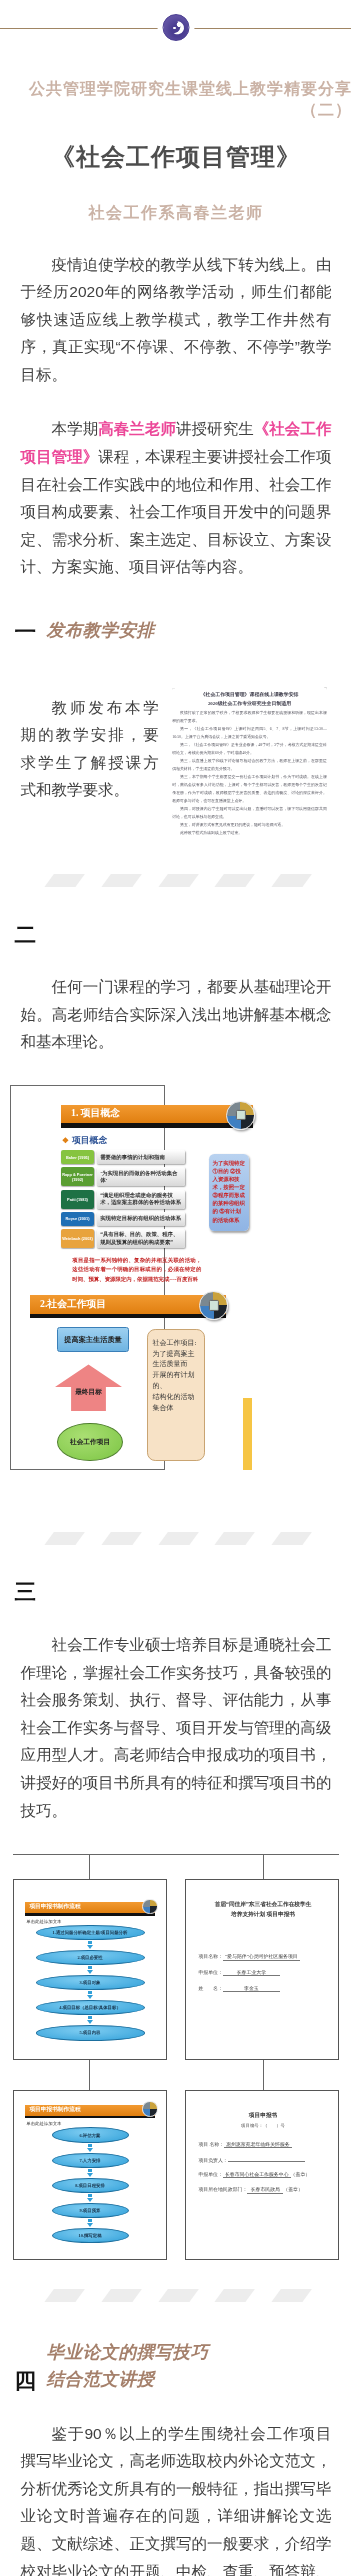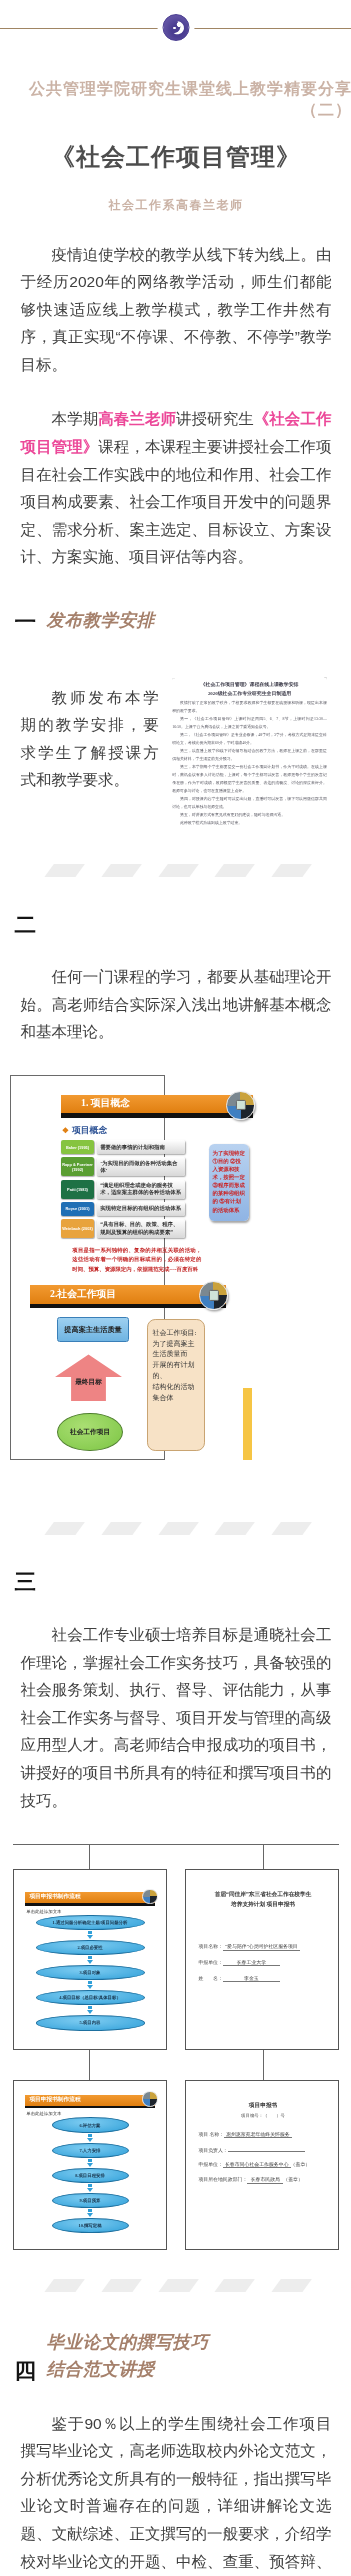--- a/index.html
+++ b/index.html
@@ -20,21 +20,21 @@
                radial-gradient(circle at 44% 52%, #ffffff 0 1px, transparent 1.5px),
                radial-gradient(circle at 58% 62%, #4a3d91 0 30%, #5d4fa0 60%, #6f61ae 100%);
     position:relative; overflow:hidden; }
   .logo::before { content:""; position:absolute; left:4.1px; top:5.2px; width:13.4px; height:13.4px;
     border-radius:50%; background:transparent; box-shadow:3.1px 2.1px 0 0 #ffffff; transform:rotate(-15deg); }
 
   .subtitle { margin-top:20.6px; text-align:right; font-size:16px; letter-spacing:1px;
     color:#cbb3a6; font-weight:700; }
   .main-title { margin-top:13.4px; text-align:center; font-size:24px; line-height:1.9;
     color:#4d4d4d; font-weight:900; letter-spacing:1px; }
-  .author { margin-top:17px; text-align:center; font-size:12px; color:#cbb3a6;
+  .author { margin-top:23px; text-align:center; font-size:16px; color:#cbb3a6;
     font-weight:700; letter-spacing:1.5px; }
 
   
   .para { margin:27px 20.6px 0 20.6px; font-size:15.5px; line-height:1.78; text-align:justify;
     text-indent:2em; color:#3f3f3f; }
   .para b { font-weight:900; color:#ec4899; }
 
   
   .sec { display:flex; align-items:flex-end; margin:36px 0 0 14.4px; }
   .sec-num { font-size:21.6px; font-weight:900; color:#141414; width:32px; line-height:1.05;
@@ -55,21 +55,21 @@
   .docpage .dtitle { text-align:center; font-size:4.9px; font-weight:700; color:#3c3b49; line-height:1.8; }
   .docpage .dp { font-size:3.9px; line-height:2.05; text-indent:2em; text-align:justify; color:#55545e; }
   .doc-corner { color:#bbb; font-size:5.2px; display:flex; justify-content:space-between; }
 
   
   .collage { position:relative; margin-top:29px; height:418px; }
   .collage-frame { position:absolute; left:10.3px; top:0; width:155px; height:385px;
     border:0.5px solid #6a6a6a; }
   .slide1 { position:absolute; left:61px; top:19.6px; width:192px; }
   .slide-head { position:relative; height:18.5px; background:linear-gradient(#f29a31,#e07f10);
-    display:flex; align-items:center; padding-left:20px; }
+    display:flex; align-items:center; padding-left:10px; }
   .slide-head-txt { font-size:9.8px; color:#fff; font-weight:900; font-family:"Liberation Serif",serif; }
   .slide-black { height:4.6px; background:#111; }
   .pie-icon { position:absolute; right:-2.1px; top:-4.1px; width:29px; height:29px; border-radius:50%;
     background:conic-gradient(#caa23c 0 90deg,#1d242c 90deg 180deg,#3f7fc1 180deg 270deg,#7b8890 270deg 360deg);
     border:1.5px solid #e9e9e9; box-shadow:1px 1.5px 2.1px rgba(0,0,0,.35); z-index:3; }
   .pie-icon::after { content:""; position:absolute; left:50%; top:50%; transform:translate(-50%,-50%);
     width:8.2px; height:8.2px; border-radius:1.5px; background:#cfe3d8; border:0.5px solid #666; }
   .s1-bullet { margin:7.2px 0 3.1px 1px; font-size:8.8px; color:#2f5496; font-weight:700;
     font-family:"Liberation Serif",serif; }
   .s1-bullet .dia { color:#e07f10; margin-right:3.1px; font-size:7.7px; }

